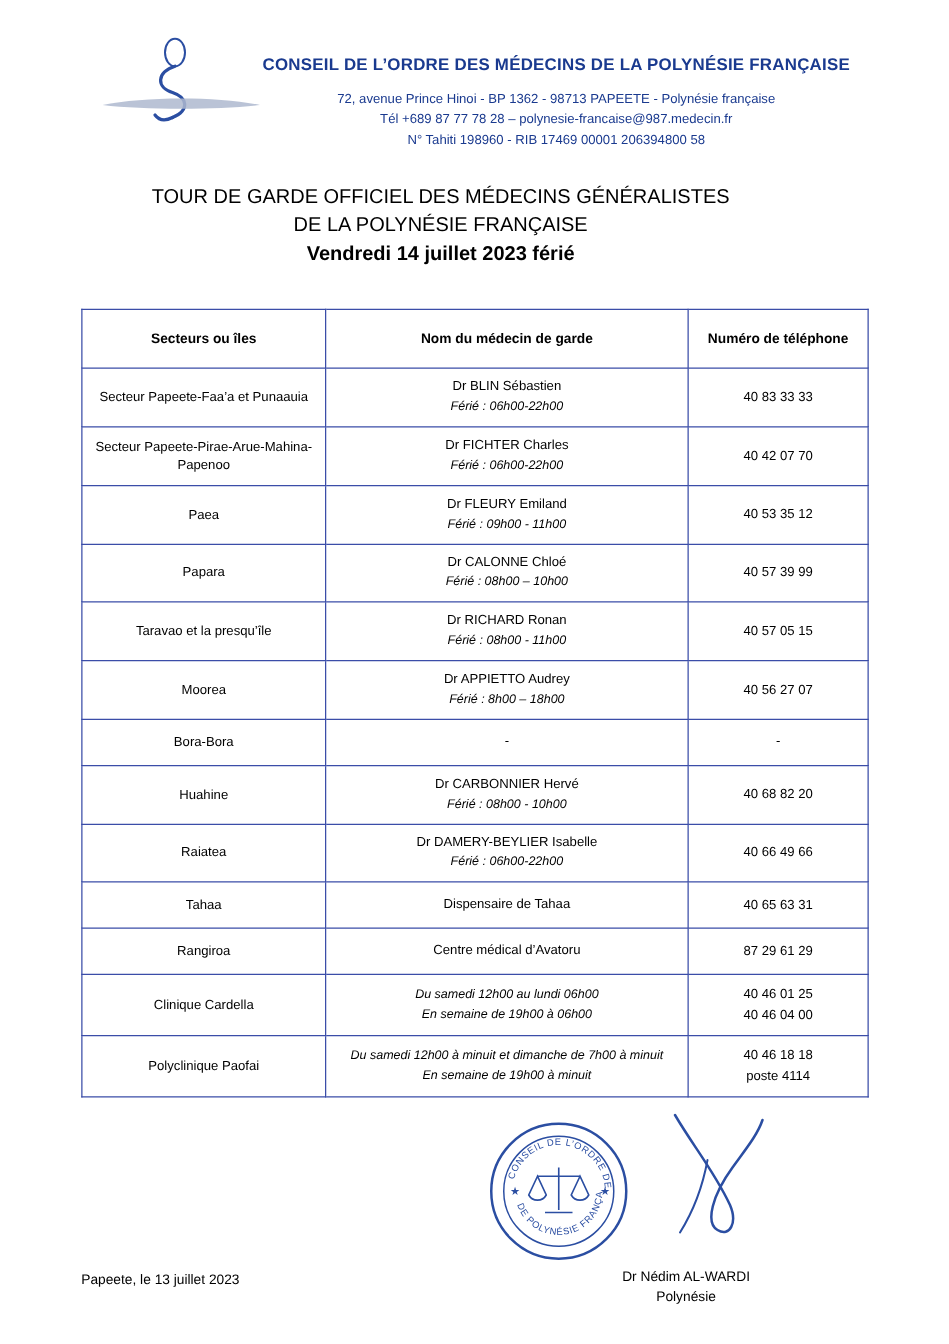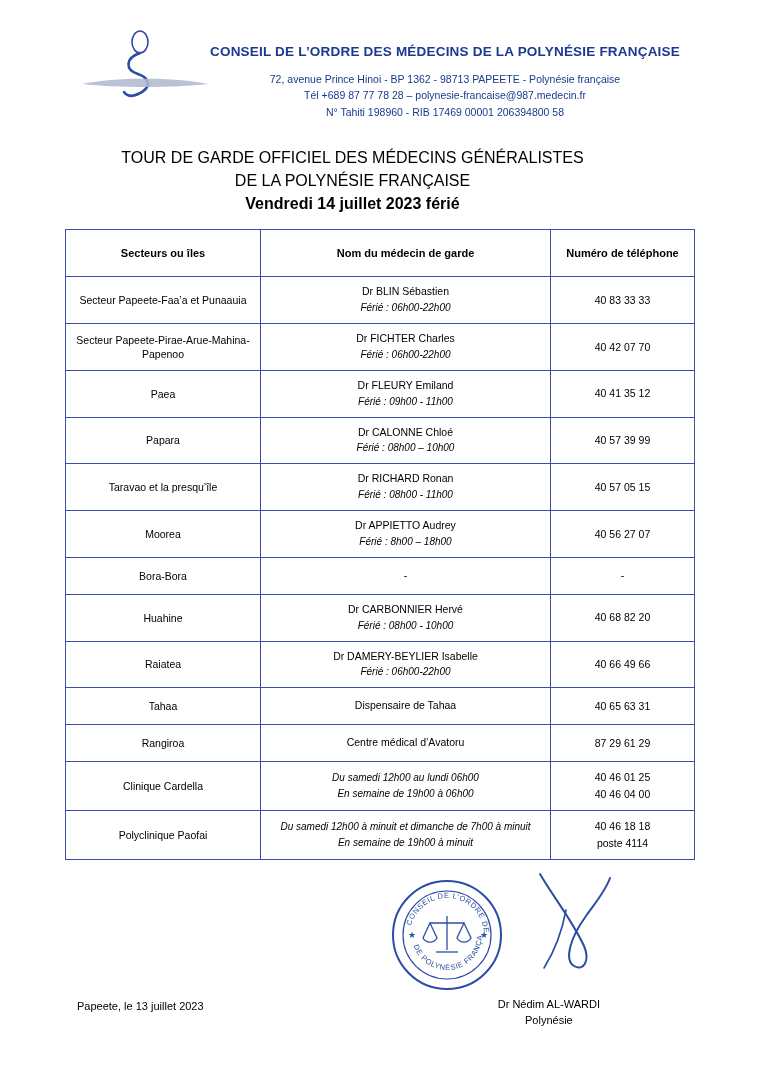--- a/index.html
+++ b/index.html
@@ -66,21 +66,21 @@
     line-height: 1.45;
     color: #000;
   }
   .doc-title .line1,
   .doc-title .line2 { font-weight: normal; }
   .doc-title .line3,
   .doc-title .line4 { font-weight: bold; }
 
   
   .table-wrap {
-    margin: 14px 65px 0 65px;
+    margin: 32px 65px 0 65px;
   }
   table {
     width: 629px;
     border-collapse: collapse;
     table-layout: fixed;
   }
   th, td {
     border: 1px solid #3b4da8;
     text-align: center;
     vertical-align: middle;
@@ -126,21 +126,20 @@
     top: 0px;
   }
 
   .footer {
     display: flex;
     justify-content: space-between;
     padding: 0 65px;
     margin-top: 8px;
     font-size: 11px;
     color: #000;
-    margin-left: 12px;
   }
   .footer .left { padding-top: 4px; }
   .footer .right {
     text-align: center;
     line-height: 1.5;
     padding-right: 40px;
   }
 </style>
 </head>
 <body>
@@ -207,21 +206,21 @@
               <div class="phone-line">40 42 07 70</div>
             </td>
           </tr>
           <tr>
             <td class="sector">Paea</td>
             <td>
               <div class="doctor-name">Dr FLEURY Emiland</div>
               <div class="doctor-hours">Férié : 09h00 - 11h00</div>
             </td>
             <td>
-              <div class="phone-line">40 41 35 12</div>
+              <div class="phone-line">40 53 35 12</div>
             </td>
           </tr>
           <tr>
             <td class="sector">Papara</td>
             <td>
               <div class="doctor-name">Dr CALONNE Chloé</div>
               <div class="doctor-hours">Férié : 08h00 – 10h00</div>
             </td>
             <td>
               <div class="phone-line">40 57 39 99</div>

